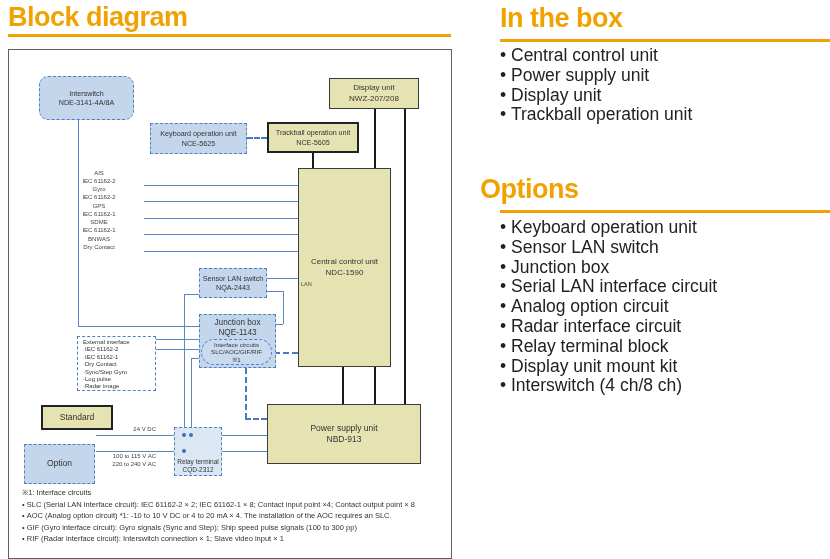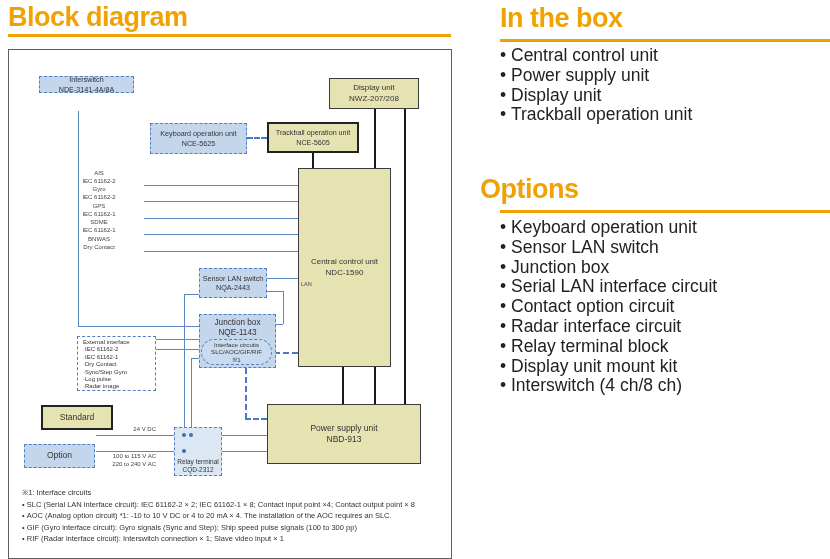--- a/index.html
+++ b/index.html
@@ -81,21 +81,21 @@
   <div class="bv" style="left:365px;top:59px;height:59px;"></div>
   <div class="bv" style="left:395px;top:59px;height:295px;"></div>
   <div class="bv" style="left:333px;top:317px;height:37px;"></div>
   <div class="bv" style="left:365px;top:317px;height:37px;"></div>
 
   <div class="dh" style="left:238px;top:87px;width:20px;"></div>
   <div class="dh" style="left:265px;top:302px;width:24px;"></div>
   <div class="dv" style="left:236px;top:318px;height:51px;"></div>
   <div class="dh" style="left:236px;top:368px;width:22px;"></div>
 
-  <div class="bx blue fs7" style="left:30px;top:26px;width:95px;height:17px;">
+  <div class="bx blue fs7" style="left:30px;top:26px;width:95px;height:44px;border-radius:9px;">
     <span>Interswitch</span>
     <span>NDE-3141-4A/8A</span>
   </div>
 
   <div class="bx tan" style="left:320px;top:28px;width:90px;height:31px;">
     <span>Display unit</span>
     <span>NWZ-207/208</span>
   </div>
 
   <div class="bx blue fs7" style="left:141px;top:73px;width:97px;height:31px;">
@@ -137,21 +137,21 @@
     <span class="it">IEC 61162-1</span>
     <span class="it">Dry Contact</span>
     <span class="it">Sync/Step Gyro</span>
     <span class="it">Log pulse</span>
     <span class="it">Radar image</span>
   </div>
 
   <div class="bx tan2" style="left:32px;top:355px;width:72px;height:25px;font-size:8.5px;">
     <span>Standard</span>
   </div>
-  <div class="bx blue" style="left:15px;top:394px;width:71px;height:24px;font-size:8.5px;">
+  <div class="bx blue" style="left:15px;top:394px;width:71px;height:40px;font-size:8.5px;">
     <span>Option</span>
   </div>
 
   <div class="bx blue-lt relay" style="left:165px;top:377px;width:48px;height:49px;">
     <span>Relay terminal</span>
     <span>CQD-2312</span>
   </div>
 
   <div class="bx tan" style="left:258px;top:354px;width:154px;height:60px;font-size:8.5px;">
     <span>Power supply unit</span>
@@ -207,18 +207,18 @@
   <li>Trackball operation unit</li>
 </ul>
 
 <div class="h1" style="left:480px;top:174px;">Options</div>
 <div class="rule" style="left:500px;top:210px;width:330px;"></div>
 <ul class="blist" style="left:500px;top:218px;">
   <li>Keyboard operation unit</li>
   <li>Sensor LAN switch</li>
   <li>Junction box</li>
   <li>Serial LAN interface circuit</li>
-  <li>Contact option circuit</li>
+  <li>Analog option circuit</li>
   <li>Radar interface circuit</li>
   <li>Relay terminal block</li>
   <li>Display unit mount kit</li>
   <li>Interswitch (4 ch/8 ch)</li>
 </ul>
 
 </body></html>

